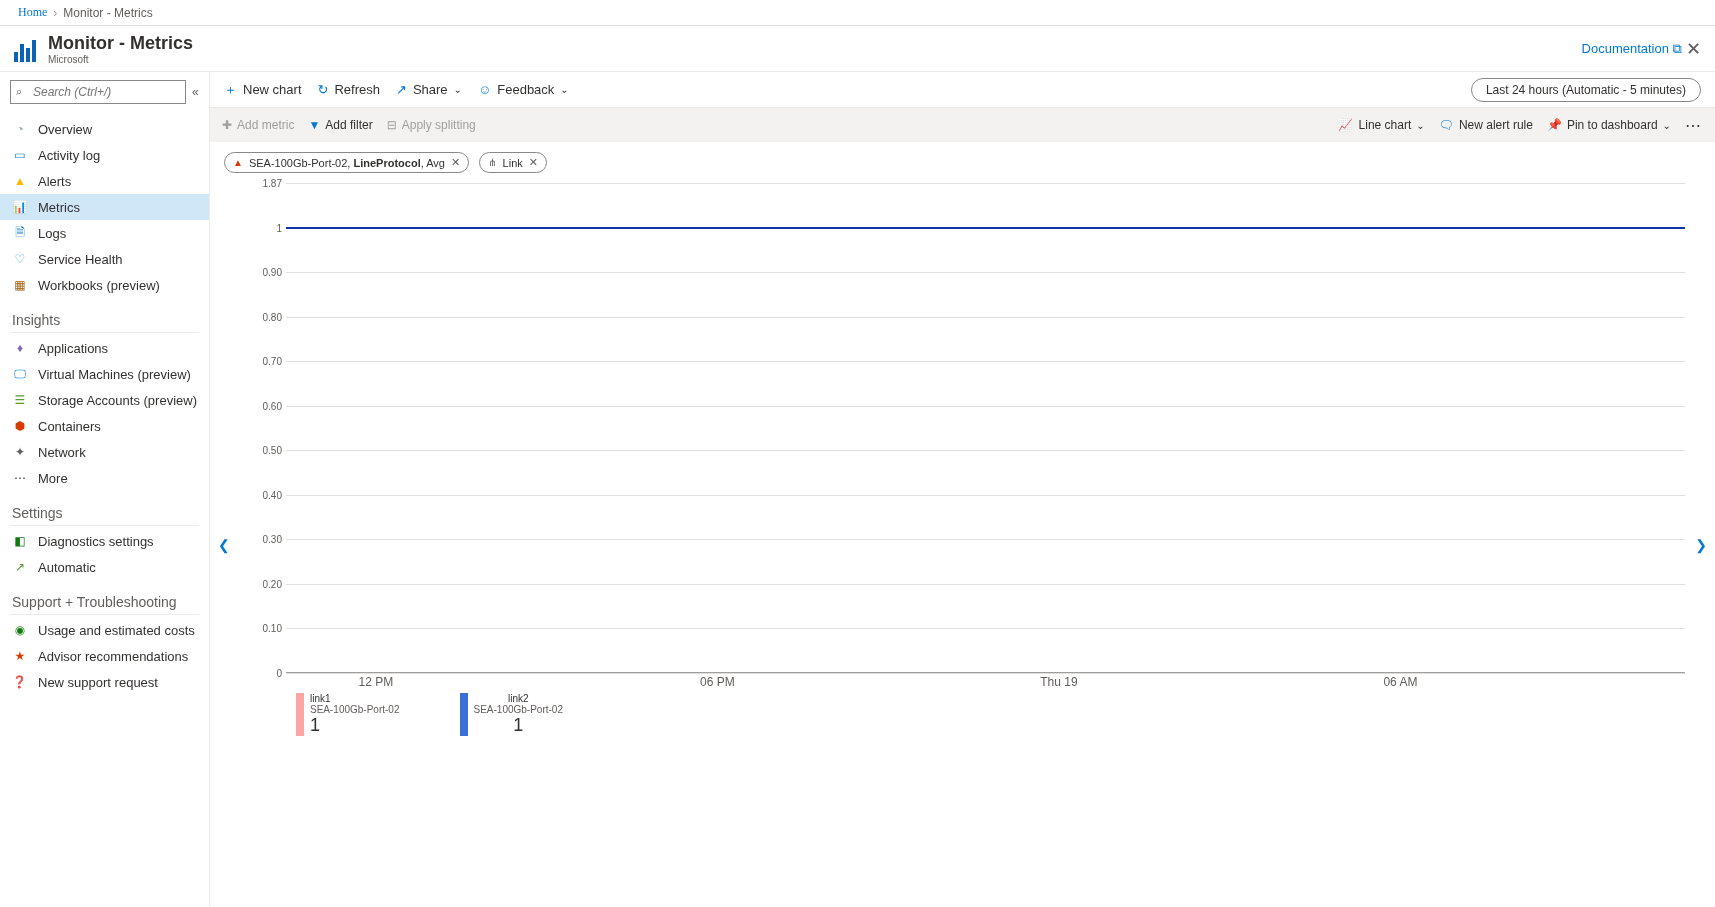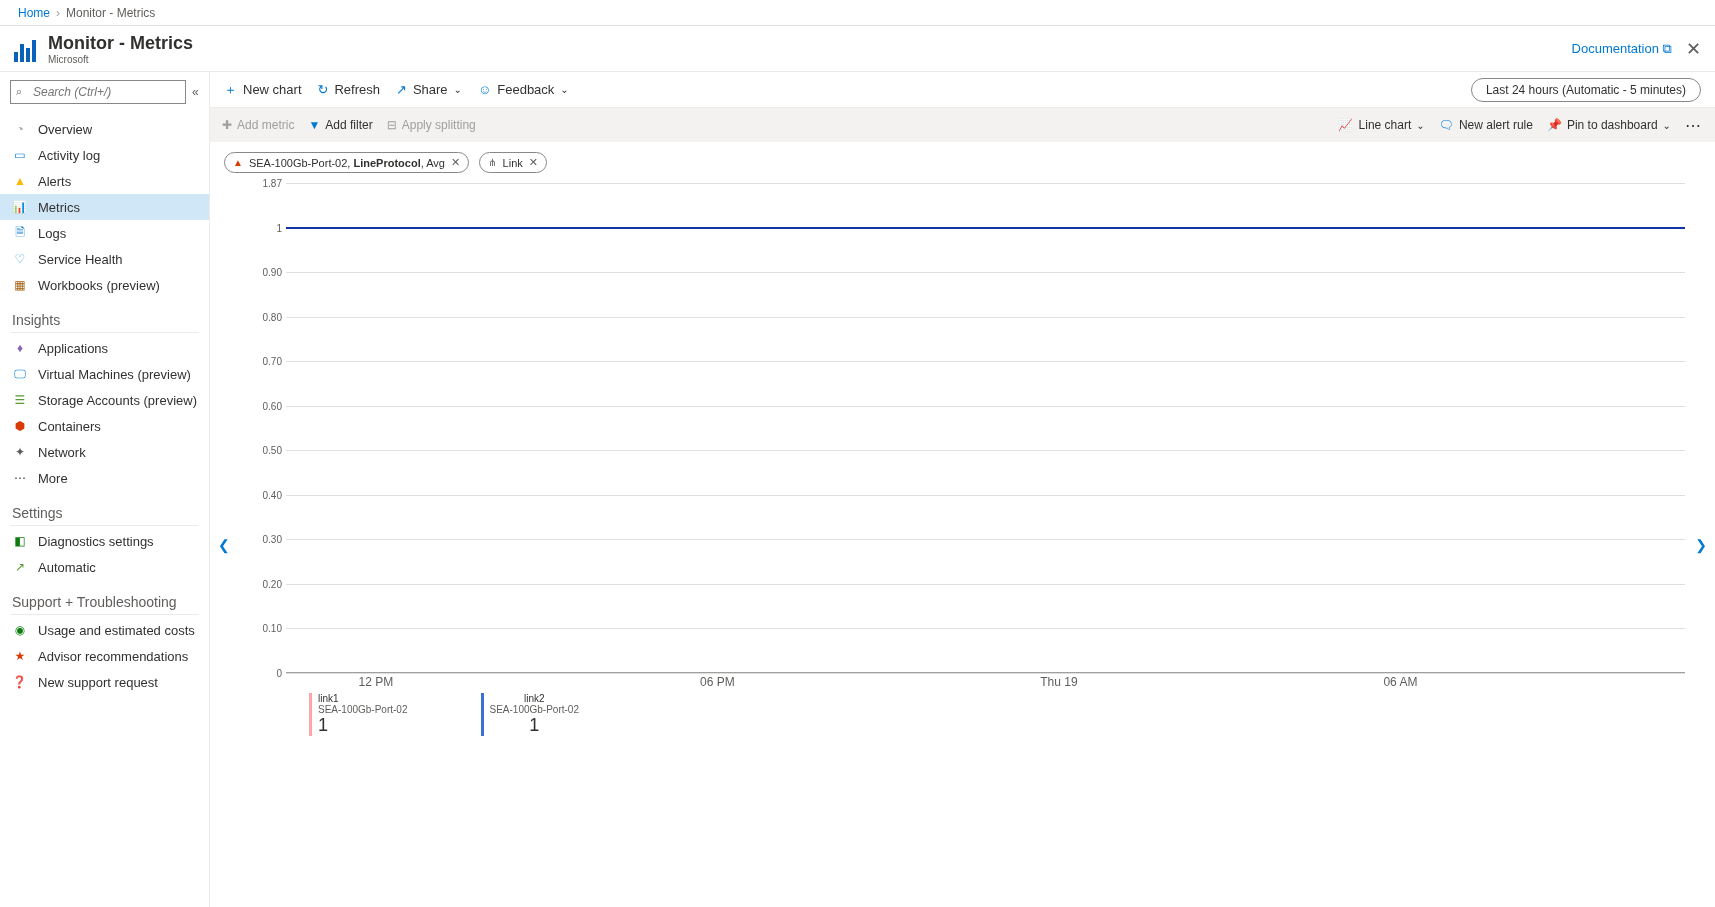--- a/index.html
+++ b/index.html
@@ -1,34 +1,34 @@
 <!DOCTYPE html>
 <html><head>
 <meta charset="utf-8">
 <style>
 * { box-sizing: border-box; margin: 0; padding: 0; }
 body { font-family: "Segoe UI", Arial, sans-serif; font-size: 13px; color: #323130; background: #fff; overflow: hidden; }
 a { text-decoration: none; }
 
 
 .breadcrumb { height: 26px; padding: 4px 18px; font-size: 12px; color: #605e5c; border-bottom: 1px solid #e1dfdd; display:flex; align-items:center;}
-.breadcrumb a { color: #0078d4; }
+.breadcrumb a { color: #0078d4; font-family: Liberation Serif, serif; }
 .breadcrumb .sep { margin: 0 6px; color: #a19f9d; }
 
 
 .page-header { height: 46px; display: flex; align-items: center; padding: 0 14px; border-bottom: 1px solid #edebe9; }
 .page-header .logo { width: 26px; height: 26px; margin-right: 8px; display:flex; align-items:end; gap:2px;}
 .page-header .logo .bar{width:4px;background:#0a63b8;}
 .page-header .logo .b1{height:10px;}
 .page-header .logo .b2{height:18px;}
 .page-header .logo .b3{height:14px;}
 .page-header .logo .b4{height:22px;}
 .page-header .title { font-size: 18px; font-weight: 600; }
 .page-header .subtitle { font-size: 10px; color: #605e5c; }
-.page-header .right { margin-left: auto; display:flex; align-items:center; gap:14px;}
+.page-header .right { margin-left: auto; display:flex; align-items:center; gap:4px;}
 .page-header .doclink { color: #0078d4; font-size: 13px; }
 .page-header .close { font-size: 18px; color: #605e5c; cursor:pointer;}
 
 
 .layout { display: flex; height: calc(907px - 26px - 46px); }
 
 
 .sidebar { width: 210px; border-right: 1px solid #edebe9; padding: 8px 10px 20px; overflow-y:auto;}
 .search-wrap { position:relative; margin-bottom: 6px; display:flex; align-items:center;}
 .search-wrap input { width: 176px; height: 24px; border: 1px solid #8a8886; padding: 0 6px 0 22px; font-size: 12px; font-style: italic; color:#605e5c; }
@@ -70,21 +70,21 @@
 .nav-arrow.left{left:2px;}
 .nav-arrow.right{right:2px;}
 .chart-area{height:490px;position:relative;margin-left:22px;}
 .gridline{position:absolute;left:24px;right:0;border-top:1px solid #e1dfdd;}
 .ylabel{position:absolute;left:-2px;font-size:10px;color:#605e5c;transform:translateY(-50%);text-align:right;width:22px;}
 .dataline{position:absolute;left:24px;right:0;border-top:2px solid #1034a6;}
 .xaxis{position:absolute;left:24px;right:0;bottom:0;border-top:1px solid #a19f9d;}
 .xlabel{position:absolute;bottom:-16px;font-size:12px;color:#605e5c;transform:translateX(-50%);}
 
 .legend{display:flex;gap:60px;padding:20px 56px 20px;}
-.legend-item{border-left:3px solid #fca5a5;padding-left:6px;margin-left:13px;}
+.legend-item{border-left:8px solid #fca5a5;padding-left:6px;}
 .legend-item.second{border-left-color:#3a6fd8;text-align:center;}
 .legend-item .lname{font-size:10px;color:#323130;}
 .legend-item .lsub{font-size:10px;color:#605e5c;}
 .legend-item .lval{font-size:18px;font-weight:400;}
 </style>
 </head>
 <body>
 
 <div class="breadcrumb">
   <a href="#">Home</a>

